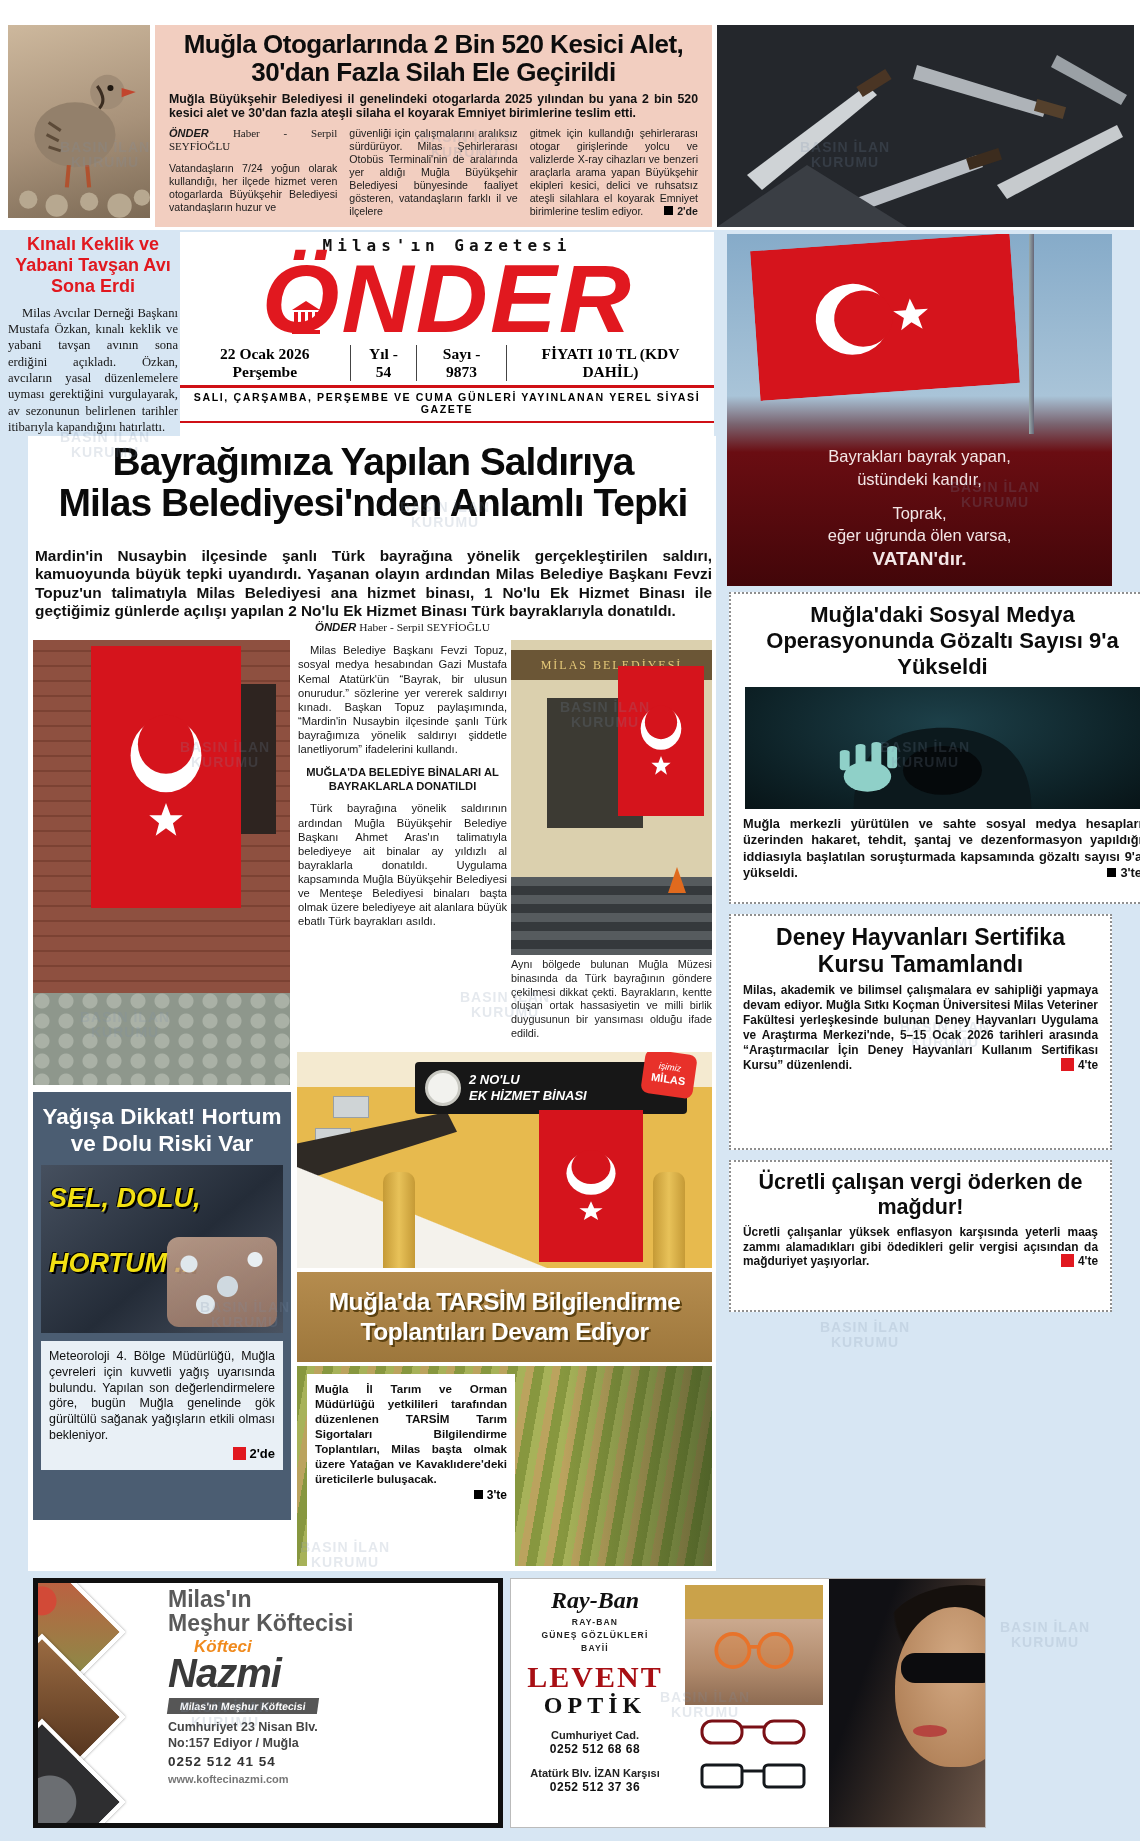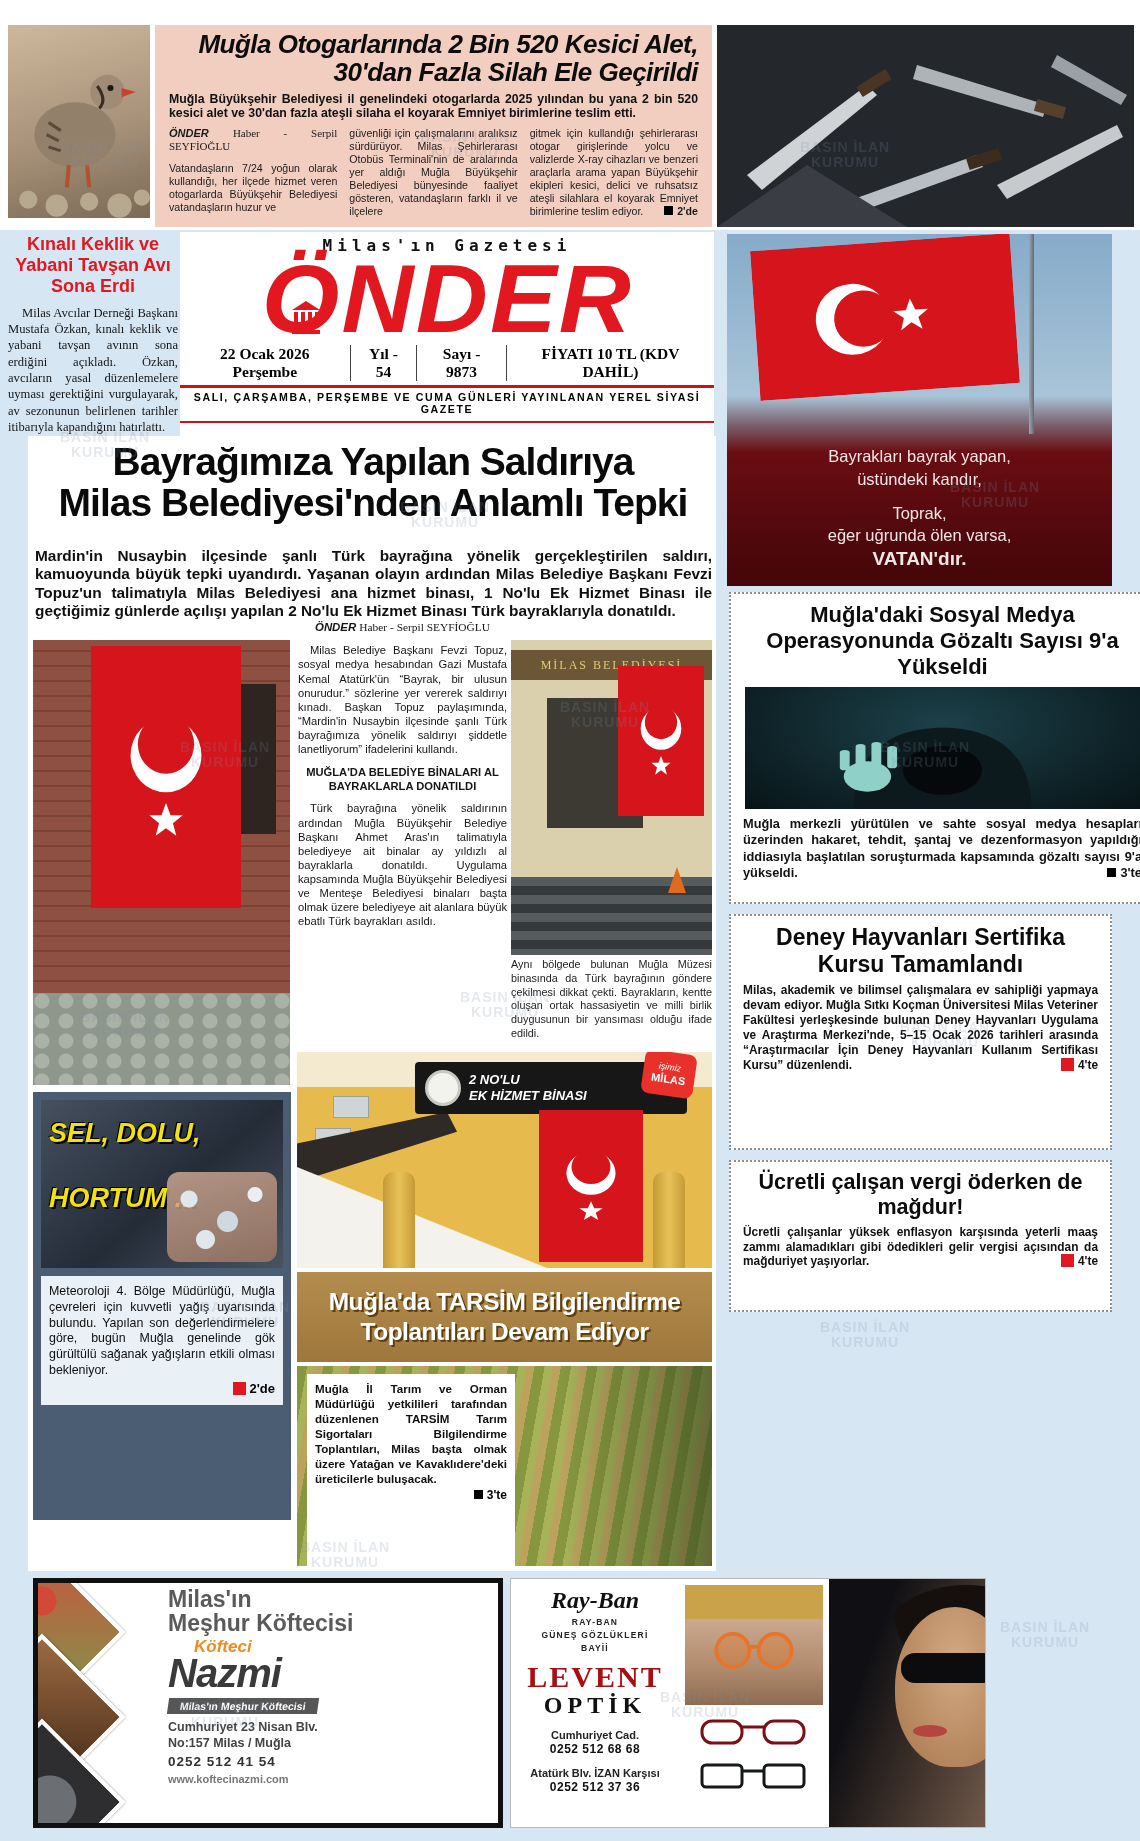--- a/index.html
+++ b/index.html
@@ -12,21 +12,21 @@
   .wm{position:absolute;z-index:40;pointer-events:none;color:rgba(125,147,168,.20);
       font-weight:800;font-size:14px;letter-spacing:1px;text-align:center;line-height:1.1;}
 
   
   .top-band{left:0;top:0;width:1140px;height:230px;background:#fff;}
   .photo{overflow:hidden;}
   .photo-partridge{left:8px;top:25px;width:142px;height:193px;
       background:linear-gradient(165deg,#cdb89d,#a8927a 55%,#7c6a55);}
   .top-box{left:155px;top:25px;width:557px;height:202px;background:#f2cec0;
       padding:6px 14px 4px;box-sizing:border-box;}
-  .top-headline{font-size:26px;line-height:1.07;font-weight:800;color:#0d0d0d;text-align:right;letter-spacing:-.5px;font-style:italic;}
+  .top-headline{font-size:26px;line-height:1.07;font-weight:800;color:#0d0d0d;text-align:center;letter-spacing:-.5px;}
   .top-deck{font-size:12.3px;font-weight:700;color:#111;margin-top:5px;line-height:1.18;text-align:justify;}
   .top-cols{display:flex;gap:12px;margin-top:6px;}
   .top-col{flex:1;font-size:10.6px;line-height:1.24;color:#1a1a1a;text-align:justify;}
   .byline .brand{font-weight:800;font-style:italic;}
   .byline .rest{font-family:"Liberation Serif",serif;}
   .top-col .byline{display:block;margin-bottom:8px;font-size:11px;}
   .photo-weapons{left:717px;top:25px;width:417px;height:202px;background:#23262b;}
 
   
   .hunt{left:8px;top:234px;width:170px;}
@@ -358,20 +358,21 @@
     <div class="hall-entry"></div>
     <svg class="hall-flag" viewBox="0 0 72 120" preserveAspectRatio="none">
         <use href="#flag-v"></use>
       </svg>
     <div class="hall-steps"></div>
     <div class="hall-cone"></div>
   </div>
   <div class="abs caption">Aynı bölgede bulunan Muğla Müzesi binasında da Türk bayrağının göndere çekilmesi dikkat çekti. Bayrakların, kentte oluşan ortak hassasiyetin ve milli birlik duygusunun bir yansıması olduğu ifade edildi.</div>
 
   <div class="abs weather">
+    <div class="weather-title">Yağışa Dikkat! Hortum ve Dolu Riski Var</div>
     <div class="weather-img">
       <div class="wline l1">SEL, DOLU,</div>
       <div class="wline l2">HORTUM ...</div>
       <div class="hail"></div>
     </div>
     <div class="weather-body">
       <span>Meteoroloji 4. Bölge Müdürlüğü, Muğla çevreleri için kuvvetli yağış uyarısında bulundu. Yapılan son değerlendirmelere göre, bugün Muğla genelinde gök gürültülü sağanak yağışların etkili olması bekleniyor.</span>
       <div class="jumpline"><span class="jmark red"></span><span>2'de</span></div>
     </div>
   </div>
@@ -458,21 +459,21 @@
         <div>Milas'ın</div>
         <div>Meşhur Köftecisi</div>
       </div>
       <div class="kof-logo">
         <span class="kof-top">Köfteci</span>
         <span class="kof-nazmi">Nazmi</span><br>
         <span class="kof-badge">Milas'ın Meşhur Köftecisi</span>
       </div>
       <div class="kof-addr">
         <div>Cumhuriyet 23 Nisan Blv.</div>
-        <div>No:157 Milas / Muğla</div>
+        <div>No:157 Ediyor / Muğla</div>
       </div>
       <div class="kof-phone">0252 512 41 54</div>
       <div class="kof-web">www.koftecinazmi.com</div>
     </div>
   </div>
 
   <div class="abs ad-levent">
     <div class="lev-left">
       <div class="lev-script">Ray-Ban</div>
       <div class="lev-dealer">

